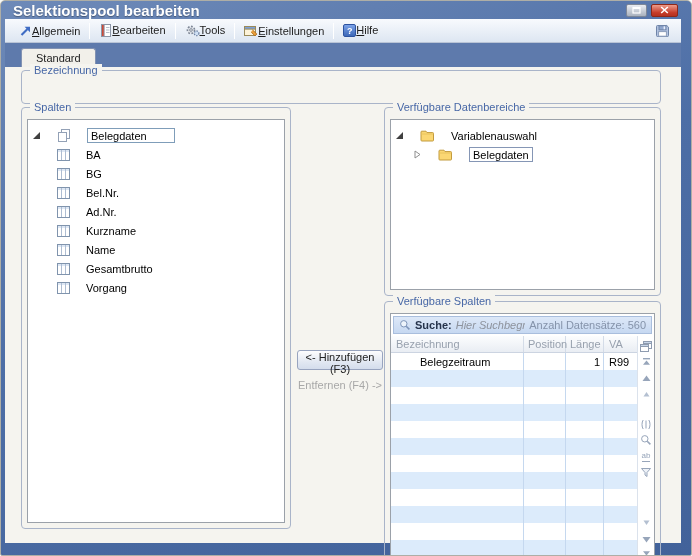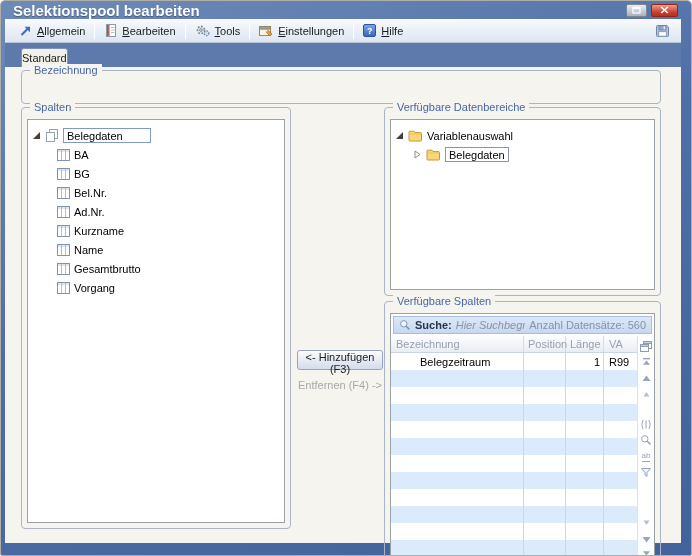--- a/index.html
+++ b/index.html
@@ -11,51 +11,51 @@
   .titlebar { height:18px; display:flex; align-items:center; padding:0 3px 0 8px; }
   .title-text { color:#fff; font-size:15px; font-weight:bold; text-shadow:0 1px 1px rgba(0,0,0,.35); flex:1; }
   .winbtn { height:13px; border-radius:2px; margin-left:4px; display:flex; align-items:center; justify-content:center; cursor:default; }
   .btn-restore { width:21px; background:linear-gradient(#e9ecf1,#a9b2bf); border:1px solid #7d8798; }
   .btn-close { width:27px; background:linear-gradient(#ef9c8b,#c53b29 70%,#b5311f); border:1px solid #8f2819; }
   
   .content { background:#f5f4ef; height:calc(100% - 18px); display:flex; flex-direction:column; }
   
   .toolbar { height:24px; background:linear-gradient(#f8fafd,#dde6f2); border-bottom:1px solid #b9c4d6;
              display:flex; align-items:center; padding:0 6px; }
-  .tb-item { display:flex; align-items:center; gap:5px; padding:2px 8px; font-size:11px; color:#1c1c1c; cursor:default; }
+  .tb-item { display:flex; align-items:flex-start; padding:2px 8px; font-size:11px; color:#1c1c1c; cursor:default; }
   .tb-item u { text-decoration:underline; }
   .tb-sep { width:1px; height:16px; background:#c2ccdb; border-right:1px solid #fff; margin:0 1px; }
   .tb-save { margin-left:auto; margin-right:5px; display:flex; align-items:center; }
   .help-badge { width:13px; height:13px; border-radius:2px; background:linear-gradient(#7ba2e8,#3d68b8);
                 border:1px solid #2d53a0; color:#fff; font-size:9px; font-weight:bold;
                 display:flex; align-items:center; justify-content:center; }
   
   .tabstrip { height:24px; background:#5e7aac; position:relative; }
-  .tab { position:absolute; bottom:0; left:16px; height:19px; padding:3px 0 0;
+  .tab { position:absolute; bottom:0; left:16px; height:19px; padding:3px 14px 0;
          background:#f2f0ea; border:1px solid #8292b2; border-bottom:none; border-radius:3px 3px 0 0;
          font-size:11px; color:#1d1d1d; }
   
   .main { flex:1; position:relative; }
   .groupbox { position:absolute; border:1px solid #a9b4c9; border-radius:4px; }
   .grouplabel { position:absolute; top:-7px; left:8px; padding:0 4px; background:#f5f4ef;
                 color:#4767a6; font-size:11px; line-height:13px; }
   .g-bez  { left:16px; right:20px; top:3px; height:34px; }
   .g-spalten { left:16px; top:40px; width:270px; height:422px; }
   .g-daten { right:20px; top:40px; width:277px; height:189px; }
   .g-verf  { right:20px; top:234px; width:277px; height:272px; }
   .panel { position:absolute; left:5px; right:5px; top:11px; bottom:5px; background:#fff; border:1px solid #9ba1a9; overflow:hidden; }
   
   .combobox { position:absolute; left:8px; right:8px; top:11px; height:19px; background:#fff;
               border:1px solid #7f9db9; display:flex; align-items:center; padding-left:4px; font-size:11px; }
   .combo-value { flex:1; color:#000; }
   .combo-btn { width:14px; height:15px; margin:1px; border-radius:2px; border:1px solid #3f69b0;
                background:linear-gradient(#93b3e9,#5d85cc); display:flex; align-items:center; justify-content:center; }
   
   .tree { padding:6px 4px; font-size:11px; color:#000; }
-  .tree-row { height:19px; display:flex; align-items:center; gap:4px; }
+  .tree-row { height:19px; display:flex; align-items:center; gap:16px; }
   .tree-children .tree-row { margin-left:25px; }
   .edit-box { border:1px solid #7f9db9; background:#fff; min-width:88px; height:15px; line-height:14px; padding:0 3px; }
   .focus-box { border:1px solid #8596b5; background:#fff; padding:0 3px; height:15px; line-height:14px; }
   .indent1 { margin-left:18px; }
   
   .btn-add { position:absolute; left:292px; top:283px; width:86px; height:20px; font-size:11px; color:#222;
              border:1px solid #98a4bf; border-radius:3px;
              background:linear-gradient(#fdfdfe,#e2e8f2 60%,#d4ddec); font-family:"Liberation Sans",sans-serif; }
   .btn-remove { position:absolute; left:288px; top:312px; width:94px; text-align:center;
                 font-size:11px; color:#a8a8a8; }

